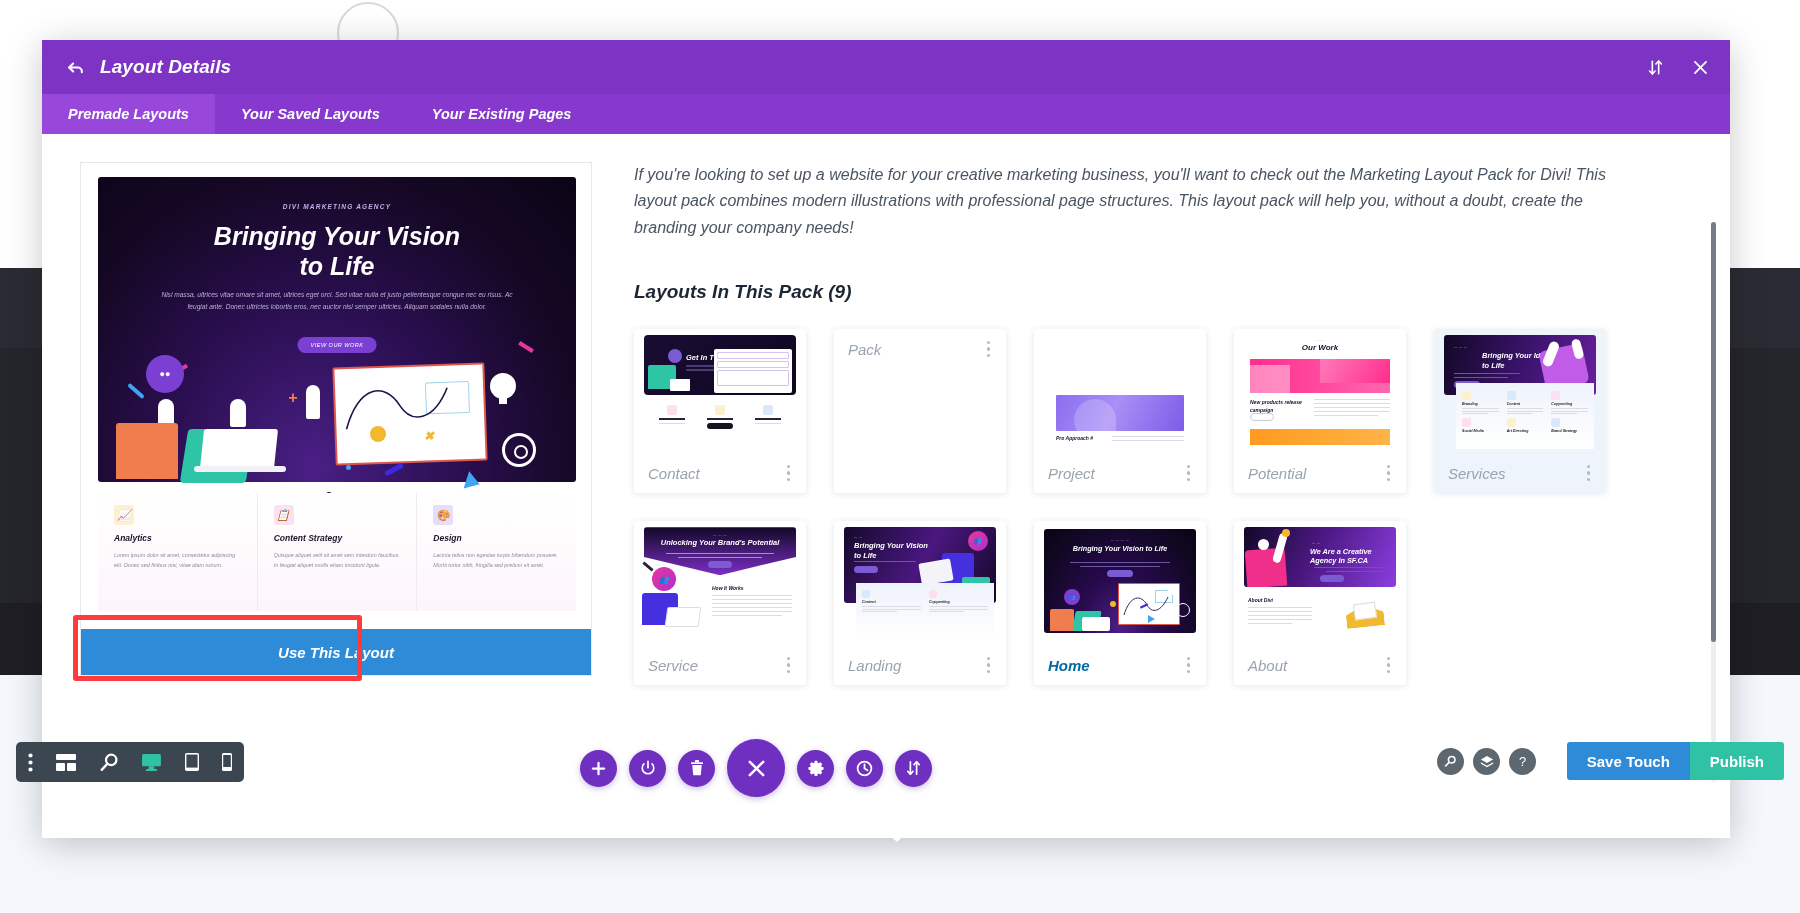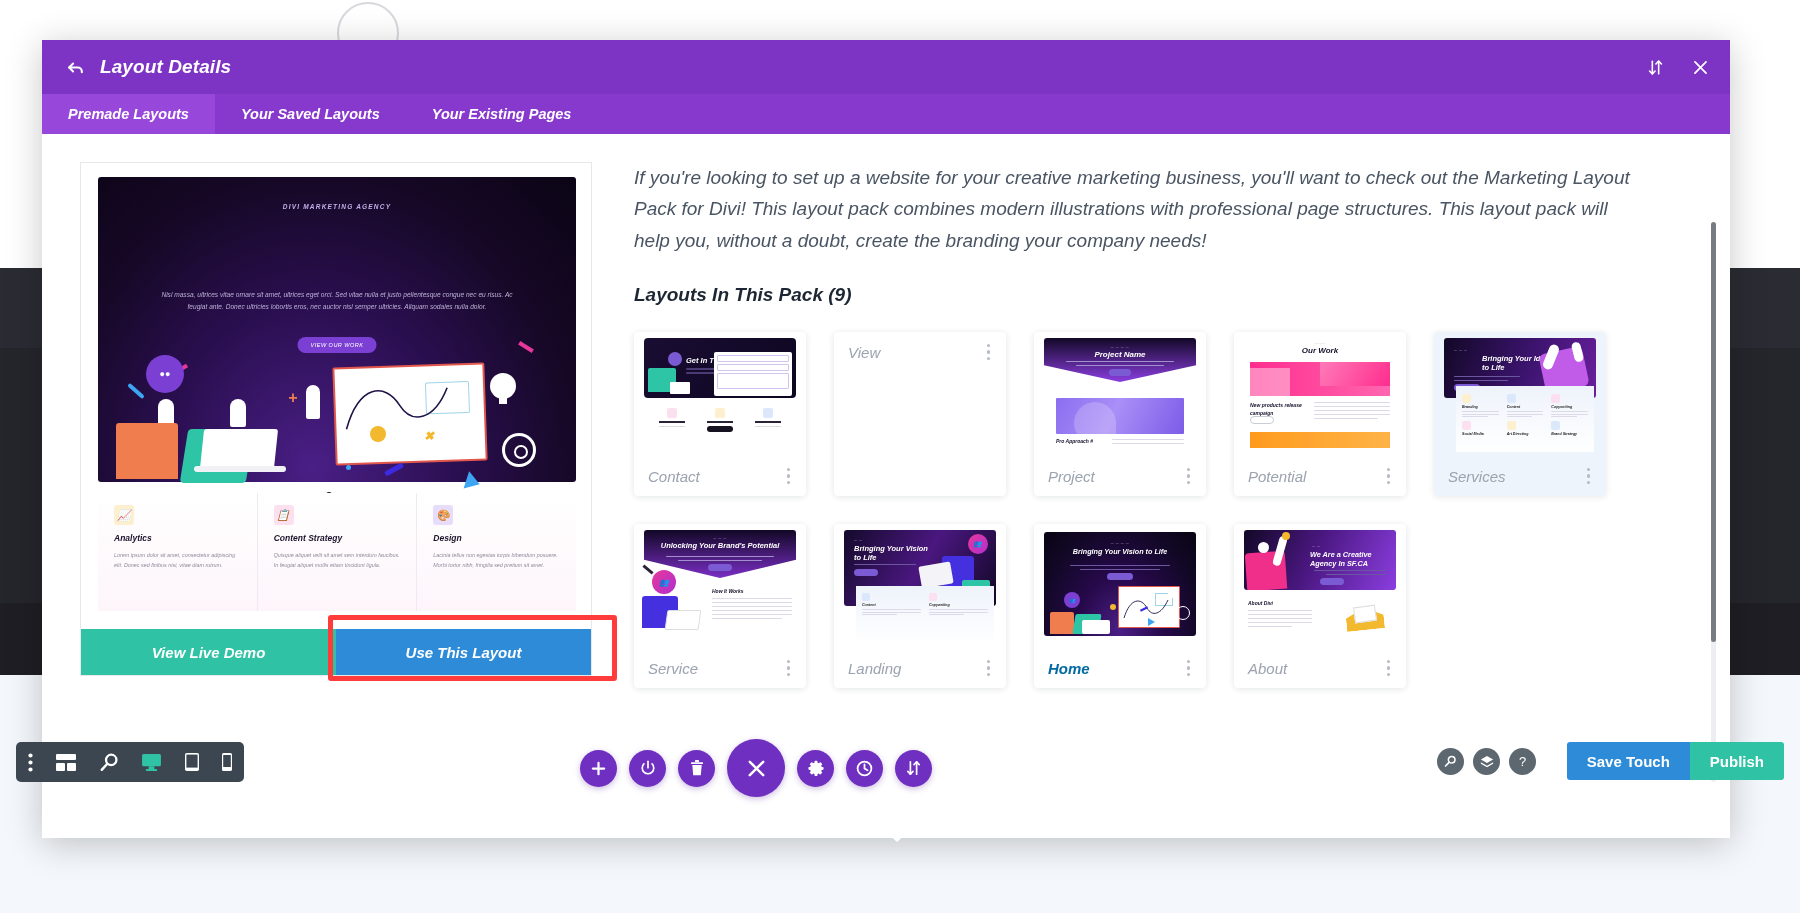--- a/index.html
+++ b/index.html
@@ -151,22 +151,22 @@
     display: flex; align-items: center; justify-content: center; cursor: pointer;
   }
   .use-highlight {
     position: absolute; left: -8px; top: -14px; width: 289px; height: 66px;
     border: 5px solid #ff3b3b; border-radius: 3px; pointer-events: none;
   }
 
   
   .content-col { flex: 1; padding: 28px 44px 0 14px; position: relative; overflow: hidden; }
   .pack-desc {
-    color: #4a5563; font-size: 19px; line-height: 1.65; max-width: 1000px;
-    margin-bottom: 28px;
+    color: #4a5563; font-size: 16px; line-height: 1.65; max-width: 1000px;
+    margin-bottom: 40px;
   }
   .pack-heading { color: #1d2733; font-size: 19px; font-weight: 600; margin-bottom: 26px; }
 
   .layout-grid { display: flex; flex-wrap: wrap; gap: 28px 28px; }
   .layout-card {
     width: 172px; background: #ffffff;
     border-radius: 4px; box-shadow: 0 1px 6px rgba(20,30,50,0.12);
     overflow: hidden; cursor: pointer;
     display: flex; flex-direction: column;
   }
@@ -288,20 +288,24 @@
   </div>
 
   <div class="modal-body">
 
     <div class="preview-col">
       <div class="preview-card">
         <div class="preview-img">
 
           <div class="hero-dark">
             <div class="hero-eyebrow">DIVI MARKETING AGENCY</div>
+            <div class="hero-title">
+              <span>Bringing Your Vision</span><br>
+              <span>to Life</span>
+            </div>
             <div class="hero-sub">Nisl massa, ultrices vitae ornare sit amet, ultrices eget orci. Sed vitae nulla et justo pellentesque congue nec eu risus. Ac feugiat ante. Donec ultricies lobortis eros, nec auctor nisl semper ultricies. Aliquam sodales nulla dolor.</div>
             <div class="hero-btn">VIEW OUR WORK</div>
 
             <div class="il il-pink1"></div>
             <div class="il il-pink2"></div>
             <div class="il il-slash1"></div>
             <div class="il il-plus">+</div>
             <div class="il il-bubble">●●</div>
             <div class="il il-board">
               <div class="il-board-rect"></div>
@@ -339,21 +343,20 @@
             </div>
             <div class="feat">
               <div class="feat-icon" style="background:#e7dcfa;color:#6f2fc0">🎨</div>
               <div class="feat-title">Design</div>
               <div class="feat-body">Lacinia tellus non egestas turpis bibendum posuere. Morbi tortor nibh, fringilla sed pretium sit amet.</div>
             </div>
           </div>
         </div>
 
         <div class="preview-actions">
-          <div class="btn-demo">View Live Demo</div>
           <div class="btn-use-wrap">
             <div class="btn-use">Use This Layout</div>
             <div class="use-highlight"></div>
           </div>
         </div>
       </div>
     </div>
 
     <div class="content-col">
       <div class="pack-desc">If you're looking to set up a website for your creative marketing business, you'll want to check out the Marketing Layout Pack for Divi! This layout pack combines modern illustrations with professional page structures. This layout pack will help you, without a doubt, create the branding your company needs!</div>
@@ -399,38 +402,31 @@
             <span class="kebab">
                 <i></i>
                 <i></i>
                 <i></i>
               </span>
           </div>
         </div>
 
         <div class="layout-card">
           <div class="card-footer">
-            <span class="card-name">View</span>
+            <span class="card-name">Pack</span>
             <span class="kebab">
                 <i></i>
                 <i></i>
                 <i></i>
               </span>
           </div>
         </div>
 
         <div class="layout-card">
           <div class="thumb">
-            <div style="position:absolute;left:10px;top:6px;right:10px;height:44px;background:linear-gradient(180deg,#120826,#8b3ee0);clip-path:polygon(0 0,100% 0,100% 62%,50% 100%,0 62%);border-radius:3px;">
-              <div class="t-eyebrow" style="top:7px;">— — — —</div>
-              <div class="t-title" style="top:12px;font-size:8px;">Project Name</div>
-              <div class="t-line" style="left:22px;top:23px;right:22px;height:1.2px;background:#a38fd0"></div>
-              <div class="t-line" style="left:32px;top:26.5px;right:32px;height:1.2px;background:#a38fd0"></div>
-              <div class="t-btn" style="top:31px;width:22px;height:7px;"></div>
-            </div>
             <div style="position:absolute;left:22px;top:66px;right:22px;height:36px;background:linear-gradient(115deg,#8b6ef0,#a98ff7 45%,#7c5ce8);border-radius:1px;overflow:hidden;">
               <div style="position:absolute;left:18px;top:4px;width:42px;height:42px;border-radius:50% 50% 0 50%;background:rgba(255,255,255,0.20)"></div>
             </div>
             <div style="position:absolute;left:22px;top:106px;font-size:5px;font-weight:700;color:#15102a;">Pro Approach #</div>
             <div class="t-line" style="left:78px;top:107px;right:22px;height:1.2px"></div>
             <div class="t-line" style="left:78px;top:111px;right:22px;height:1.2px"></div>
           </div>
           <div class="card-footer">
             <span class="card-name">Project</span>
             <span class="kebab">

